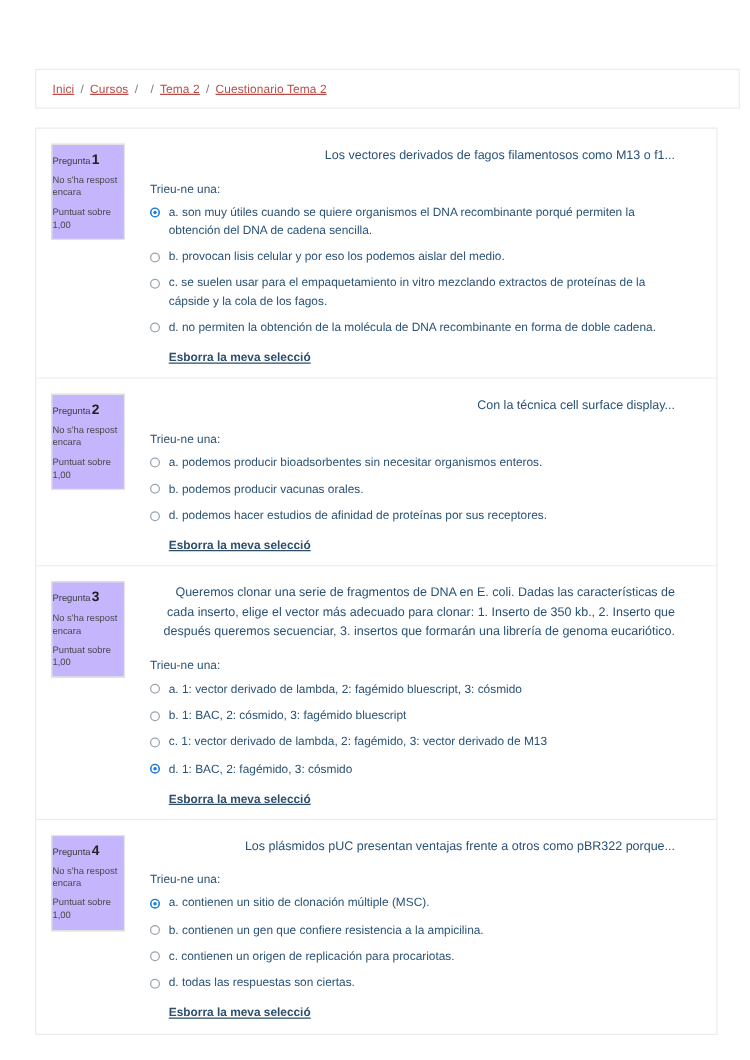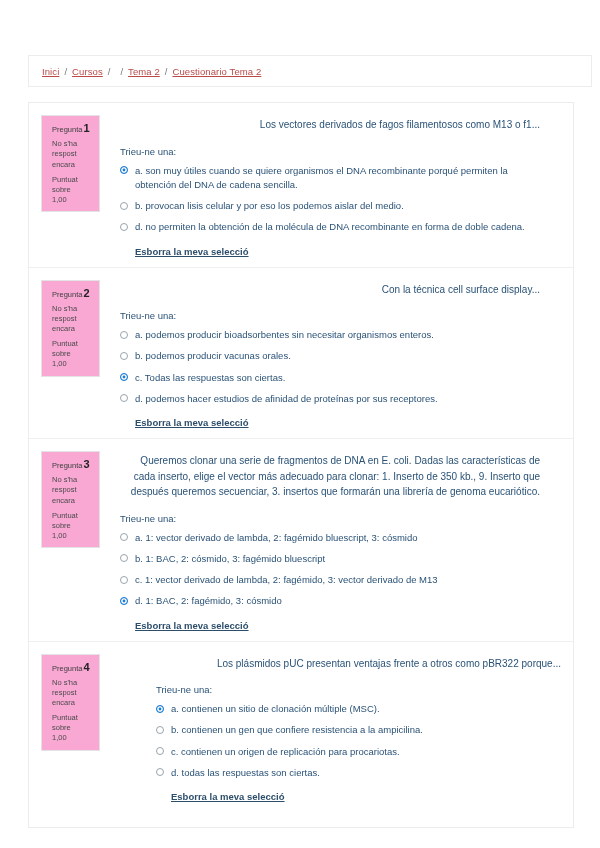--- a/index.html
+++ b/index.html
@@ -69,32 +69,32 @@
     overflow: hidden;
   }
 
   .question-block {
     display: flex;
     align-items: flex-start;
     padding: 12px 0 10px 0;
     border-bottom: 1px solid #efefef;
     box-sizing: border-box;
   }
-  .question-block:last-child { border-bottom: none; gap: 36px; }
+  .question-block:last-child { border-bottom: none; }
 
   
   .info-box {
     width: 59px;
     min-width: 59px;
     margin-left: 12px;
     margin-right: 20px;
     border: 1px solid #e3e3e3;
     box-sizing: border-box;
-    padding: 5px 5px 6px 10px;
-    background: #f9a8d4;
+    padding: 5px 5px 6px 0;
+    background: #c4b5fd;
     line-height: 1.3;
   }
   .info-title {
     font-size: 7.5px;
     color: #3d3d3d;
     margin-bottom: 4px;
     white-space: nowrap;
     font-weight: 400;
   }
   .info-title .qnum {
@@ -204,56 +204,56 @@
             <div class="answer-row">
               <span class="radio checked"></span>
               <span class="answer-label">a. son muy útiles cuando se quiere organismos el DNA recombinante porqué permiten la obtención del DNA de cadena sencilla.</span>
             </div>
             <div class="answer-row">
               <span class="radio"></span>
               <span class="answer-label">b. provocan lisis celular y por eso los podemos aislar del medio.</span>
             </div>
             <div class="answer-row">
               <span class="radio"></span>
+              <span class="answer-label">c. se suelen usar para el empaquetamiento in vitro mezclando extractos de proteínas de la cápside y la cola de los fagos.</span>
+            </div>
+            <div class="answer-row">
+              <span class="radio"></span>
               <span class="answer-label">d. no permiten la obtención de la molécula de DNA recombinante en forma de doble cadena.</span>
             </div>
           </div><a class="clear-link">Esborra la meva selecció</a></div>
       </div>
       <div class="question-block">
         <div class="info-box">
           <div class="info-title"><span>Pregunta</span><span class="qnum">2</span></div>
           <div class="info-state">No s'ha respost encara</div>
           <div class="info-marked"><span>Puntuat sobre</span><br><span>1,00</span></div>
         </div>
         <div class="q-content"><div class="q-text">Con la técnica cell surface display...</div><div class="q-prompt">Trieu-ne una:</div><div class="answers">
             <div class="answer-row">
               <span class="radio"></span>
               <span class="answer-label">a. podemos producir bioadsorbentes sin necesitar organismos enteros.</span>
             </div>
             <div class="answer-row">
               <span class="radio"></span>
               <span class="answer-label">b. podemos producir vacunas orales.</span>
             </div>
             <div class="answer-row">
-              <span class="radio checked"></span>
-              <span class="answer-label">c. Todas las respuestas son ciertas.</span>
-            </div>
-            <div class="answer-row">
               <span class="radio"></span>
               <span class="answer-label">d. podemos hacer estudios de afinidad de proteínas por sus receptores.</span>
             </div>
           </div><a class="clear-link">Esborra la meva selecció</a></div>
       </div>
       <div class="question-block">
         <div class="info-box">
           <div class="info-title"><span>Pregunta</span><span class="qnum">3</span></div>
           <div class="info-state">No s'ha respost encara</div>
           <div class="info-marked"><span>Puntuat sobre</span><br><span>1,00</span></div>
         </div>
-        <div class="q-content"><div class="q-text">Queremos clonar una serie de fragmentos de DNA en E. coli. Dadas las características de cada inserto, elige el vector más adecuado para clonar: 1. Inserto de 350 kb., 9. Inserto que después queremos secuenciar, 3. insertos que formarán una librería de genoma eucariótico.</div><div class="q-prompt">Trieu-ne una:</div><div class="answers">
+        <div class="q-content"><div class="q-text">Queremos clonar una serie de fragmentos de DNA en E. coli. Dadas las características de cada inserto, elige el vector más adecuado para clonar: 1. Inserto de 350 kb., 2. Inserto que después queremos secuenciar, 3. insertos que formarán una librería de genoma eucariótico.</div><div class="q-prompt">Trieu-ne una:</div><div class="answers">
             <div class="answer-row">
               <span class="radio"></span>
               <span class="answer-label">a. 1: vector derivado de lambda, 2: fagémido bluescript, 3: cósmido</span>
             </div>
             <div class="answer-row">
               <span class="radio"></span>
               <span class="answer-label">b. 1: BAC, 2: cósmido, 3: fagémido bluescript</span>
             </div>
             <div class="answer-row">
               <span class="radio"></span>

